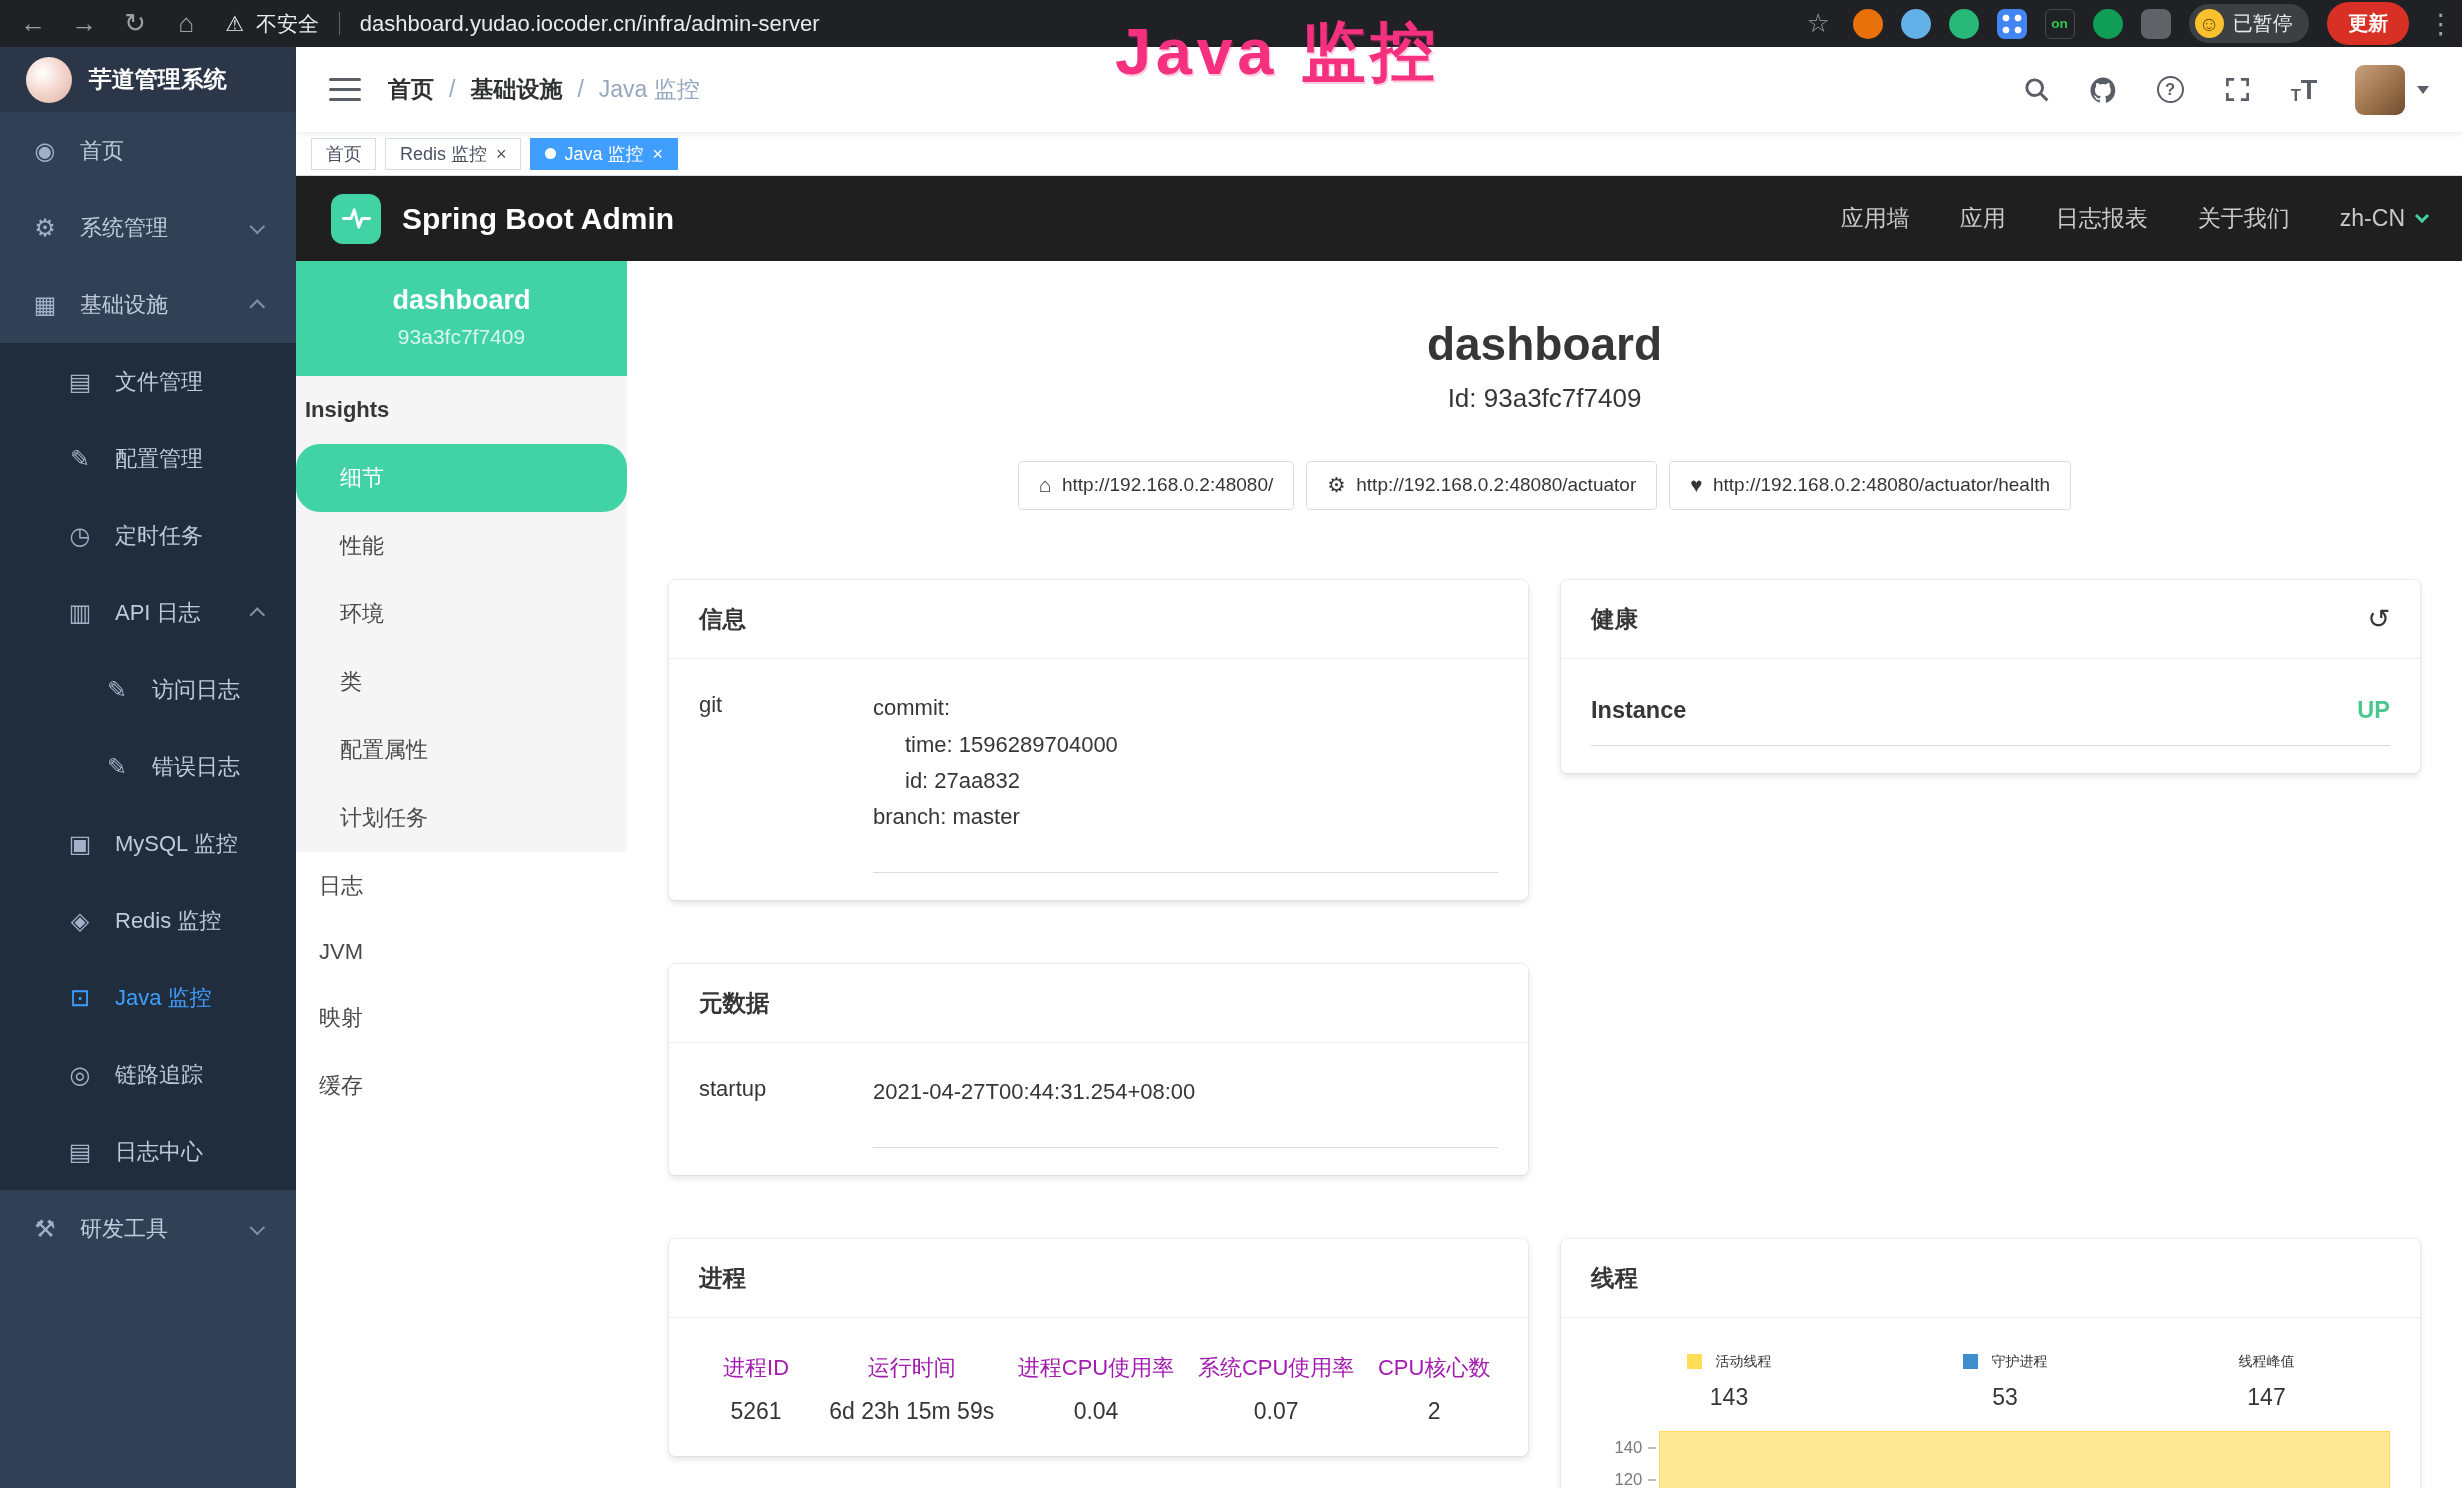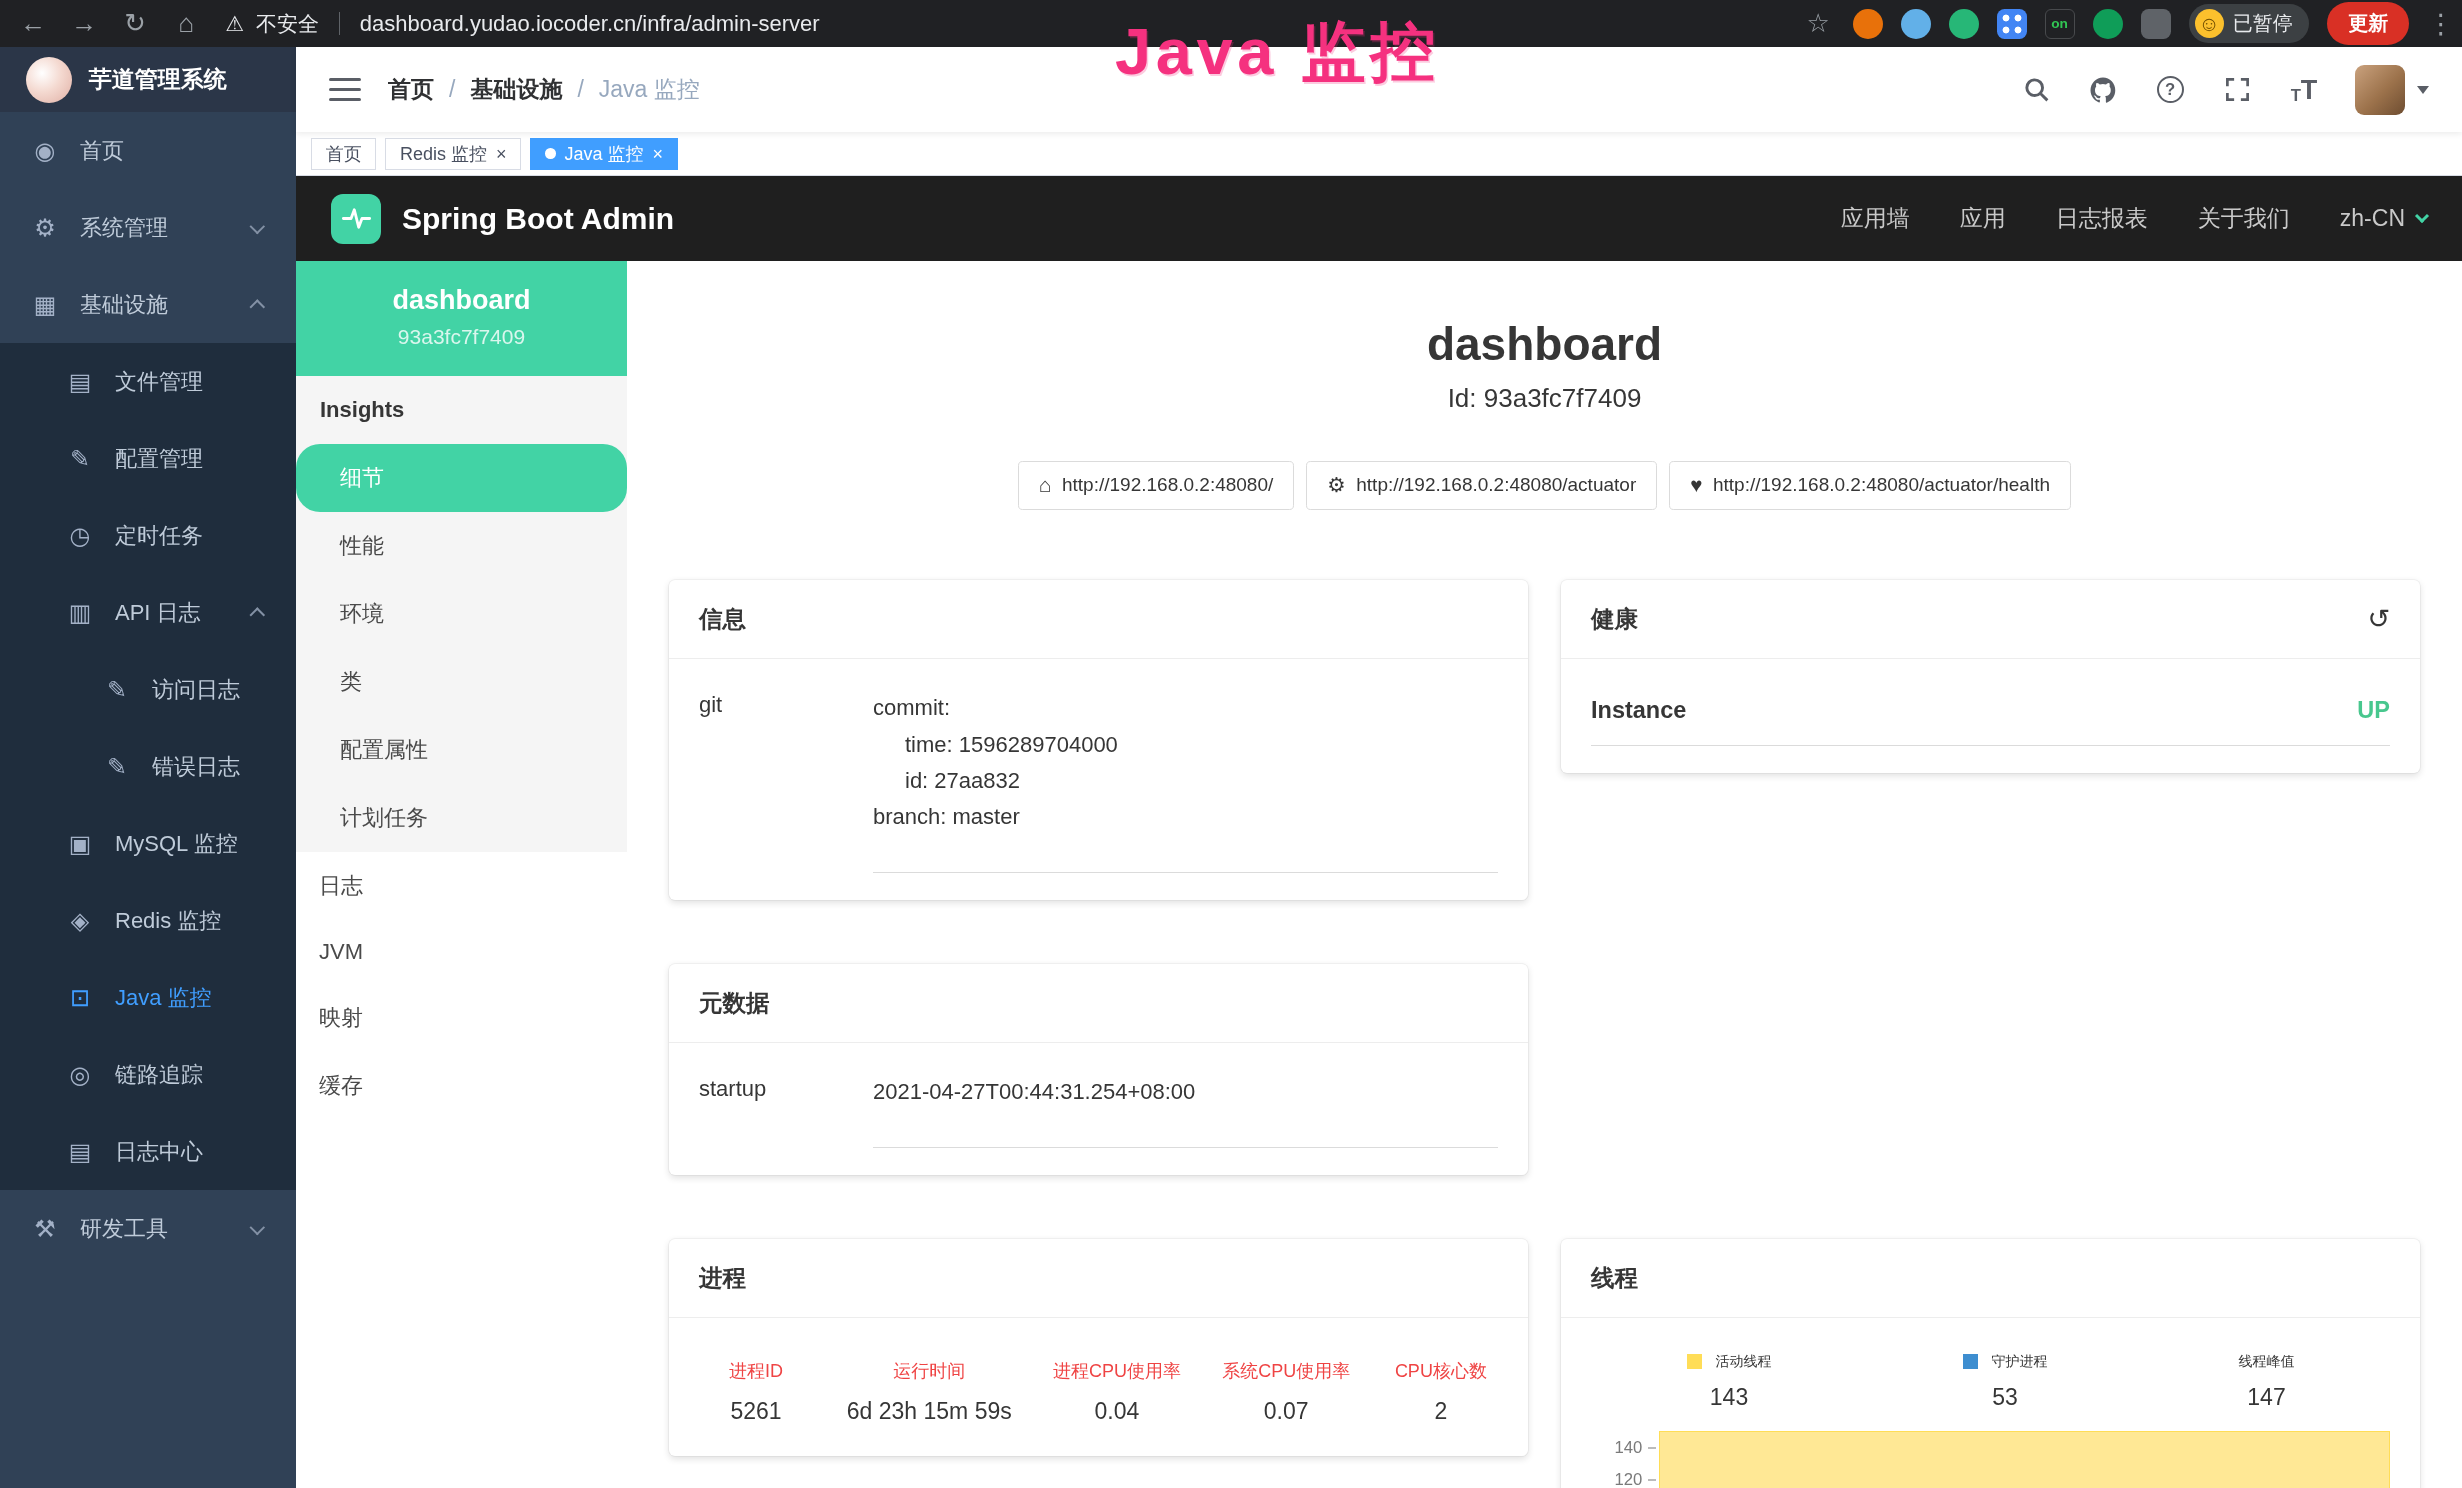--- a/index.html
+++ b/index.html
@@ -90,21 +90,21 @@
   .sba-nav { margin-left: auto; display: flex; align-items: center; gap: 50px; }
   .sba-nav-item { color: #c9c9c9; font-size: 23px; display: flex; align-items: center; gap: 12px; cursor: pointer; white-space: nowrap; }
   .chev-green { width: 10px; height: 10px; border-right: 3px solid #42d3a5; border-bottom: 3px solid #42d3a5; transform: rotate(45deg); margin-top: -6px; }
 
   .sba-body { flex: 1; display: flex; min-height: 0; }
   .sba-side { width: 331px; flex-shrink: 0; display: flex; flex-direction: column; background: #fff; }
   .instance-block { background: #42d3a5; color: #fff; text-align: center; padding: 24px 15px 27px; }
   .inst-name { font-size: 27px; font-weight: bold; }
   .inst-id { font-size: 21px; color: rgba(255,255,255,.8); margin-top: 9px; }
   .sba-group { background: #f5f5f5; }
-  .group-label { font-size: 22px; font-weight: bold; color: #363636; padding: 21px 24px; cursor: pointer; }
+  .group-label { font-size: 22px; font-weight: bold; color: #363636; padding: 21px 9px; cursor: pointer; }
   .sba-item { font-size: 22px; color: #4a4a4a; padding: 19px 23px 19px 44px; cursor: pointer; white-space: nowrap; }
   .sba-item.active { background: #42d3a5; color: #fff; border-radius: 24px; }
   .sba-item.root { padding-left: 23px; }
 
   .sba-content { flex: 1; min-width: 0; padding: 27px 42px 0; overflow: hidden; background: #fff; }
   .page-title { font-size: 46px; font-weight: bold; color: #363636; text-align: center; margin: 29px 0 0; }
   .page-id { font-size: 26px; color: #363636; text-align: center; margin-top: 12px; }
   .links-row { display: flex; justify-content: center; gap: 12px; margin-top: 47px; }
   .chip { display: flex; align-items: center; gap: 10.6px; border: 0.8px solid #dbdbdb; border-radius: 4.6px; padding: 11.4px 20px; font-size: 19px; color: #363636; background: #fff; cursor: pointer; white-space: nowrap; }
   .chip-icon { font-size: 20.5px; }
@@ -116,21 +116,21 @@
   .card-b { padding: 15px 30px 27px; }
   .kv { display: flex; padding-top: 16.7px; }
   .kv .k { width: 174px; font-size: 22px; color: #363636; flex-shrink: 0; padding-top: 1.5px; }
   .kv .v { flex: 1; font-size: 22px; color: #363636; line-height: 1.65; border-bottom: 0.8px solid #dbdbdb; padding-bottom: 36px; }
   .v .ind { padding-left: 32px; }
   .health-row { display: flex; justify-content: space-between; align-items: center; padding: 23px 0 21px; border-bottom: 0.8px solid #dbdbdb; }
   .health-name { font-size: 23.5px; font-weight: bold; color: #363636; }
   .health-status { font-size: 23.5px; font-weight: bold; color: #48c78e; }
   .stats { display: flex; justify-content: space-between; padding: 20px 7.6px 4.6px; }
   .stat { text-align: center; min-width: 99px; }
-  .stat-label { font-size: 18px; color: #ef4444; white-space: nowrap; margin-top: 6px; }
+  .stat-label { font-size: 22px; color: #a21caf; white-space: nowrap; }
   .stat-value { font-size: 23px; color: #363636; margin-top: 15px; }
   .legend { display: flex; justify-content: space-around; padding-top: 20px; }
   .legend-top { display: flex; align-items: center; justify-content: center; gap: 14px; font-size: 14px; color: #363636; }
   .sw { width: 15px; height: 15px; display: inline-block; }
   .sw-yellow { background: #ffdd57; }
   .sw-blue { background: #3e8ed0; }
   .legend-val { text-align: center; font-size: 23px; color: #363636; margin-top: 13.7px; }
   .chart { display: flex; margin-top: 27px; }
   .axis { width: 68px; flex-shrink: 0; display: flex; flex-direction: column; align-items: flex-end; padding-right: 3px; }
   .tick { height: 32px; font-size: 16.7px; color: #7a7a7a; display: flex; align-items: flex-start; gap: 6px; }

